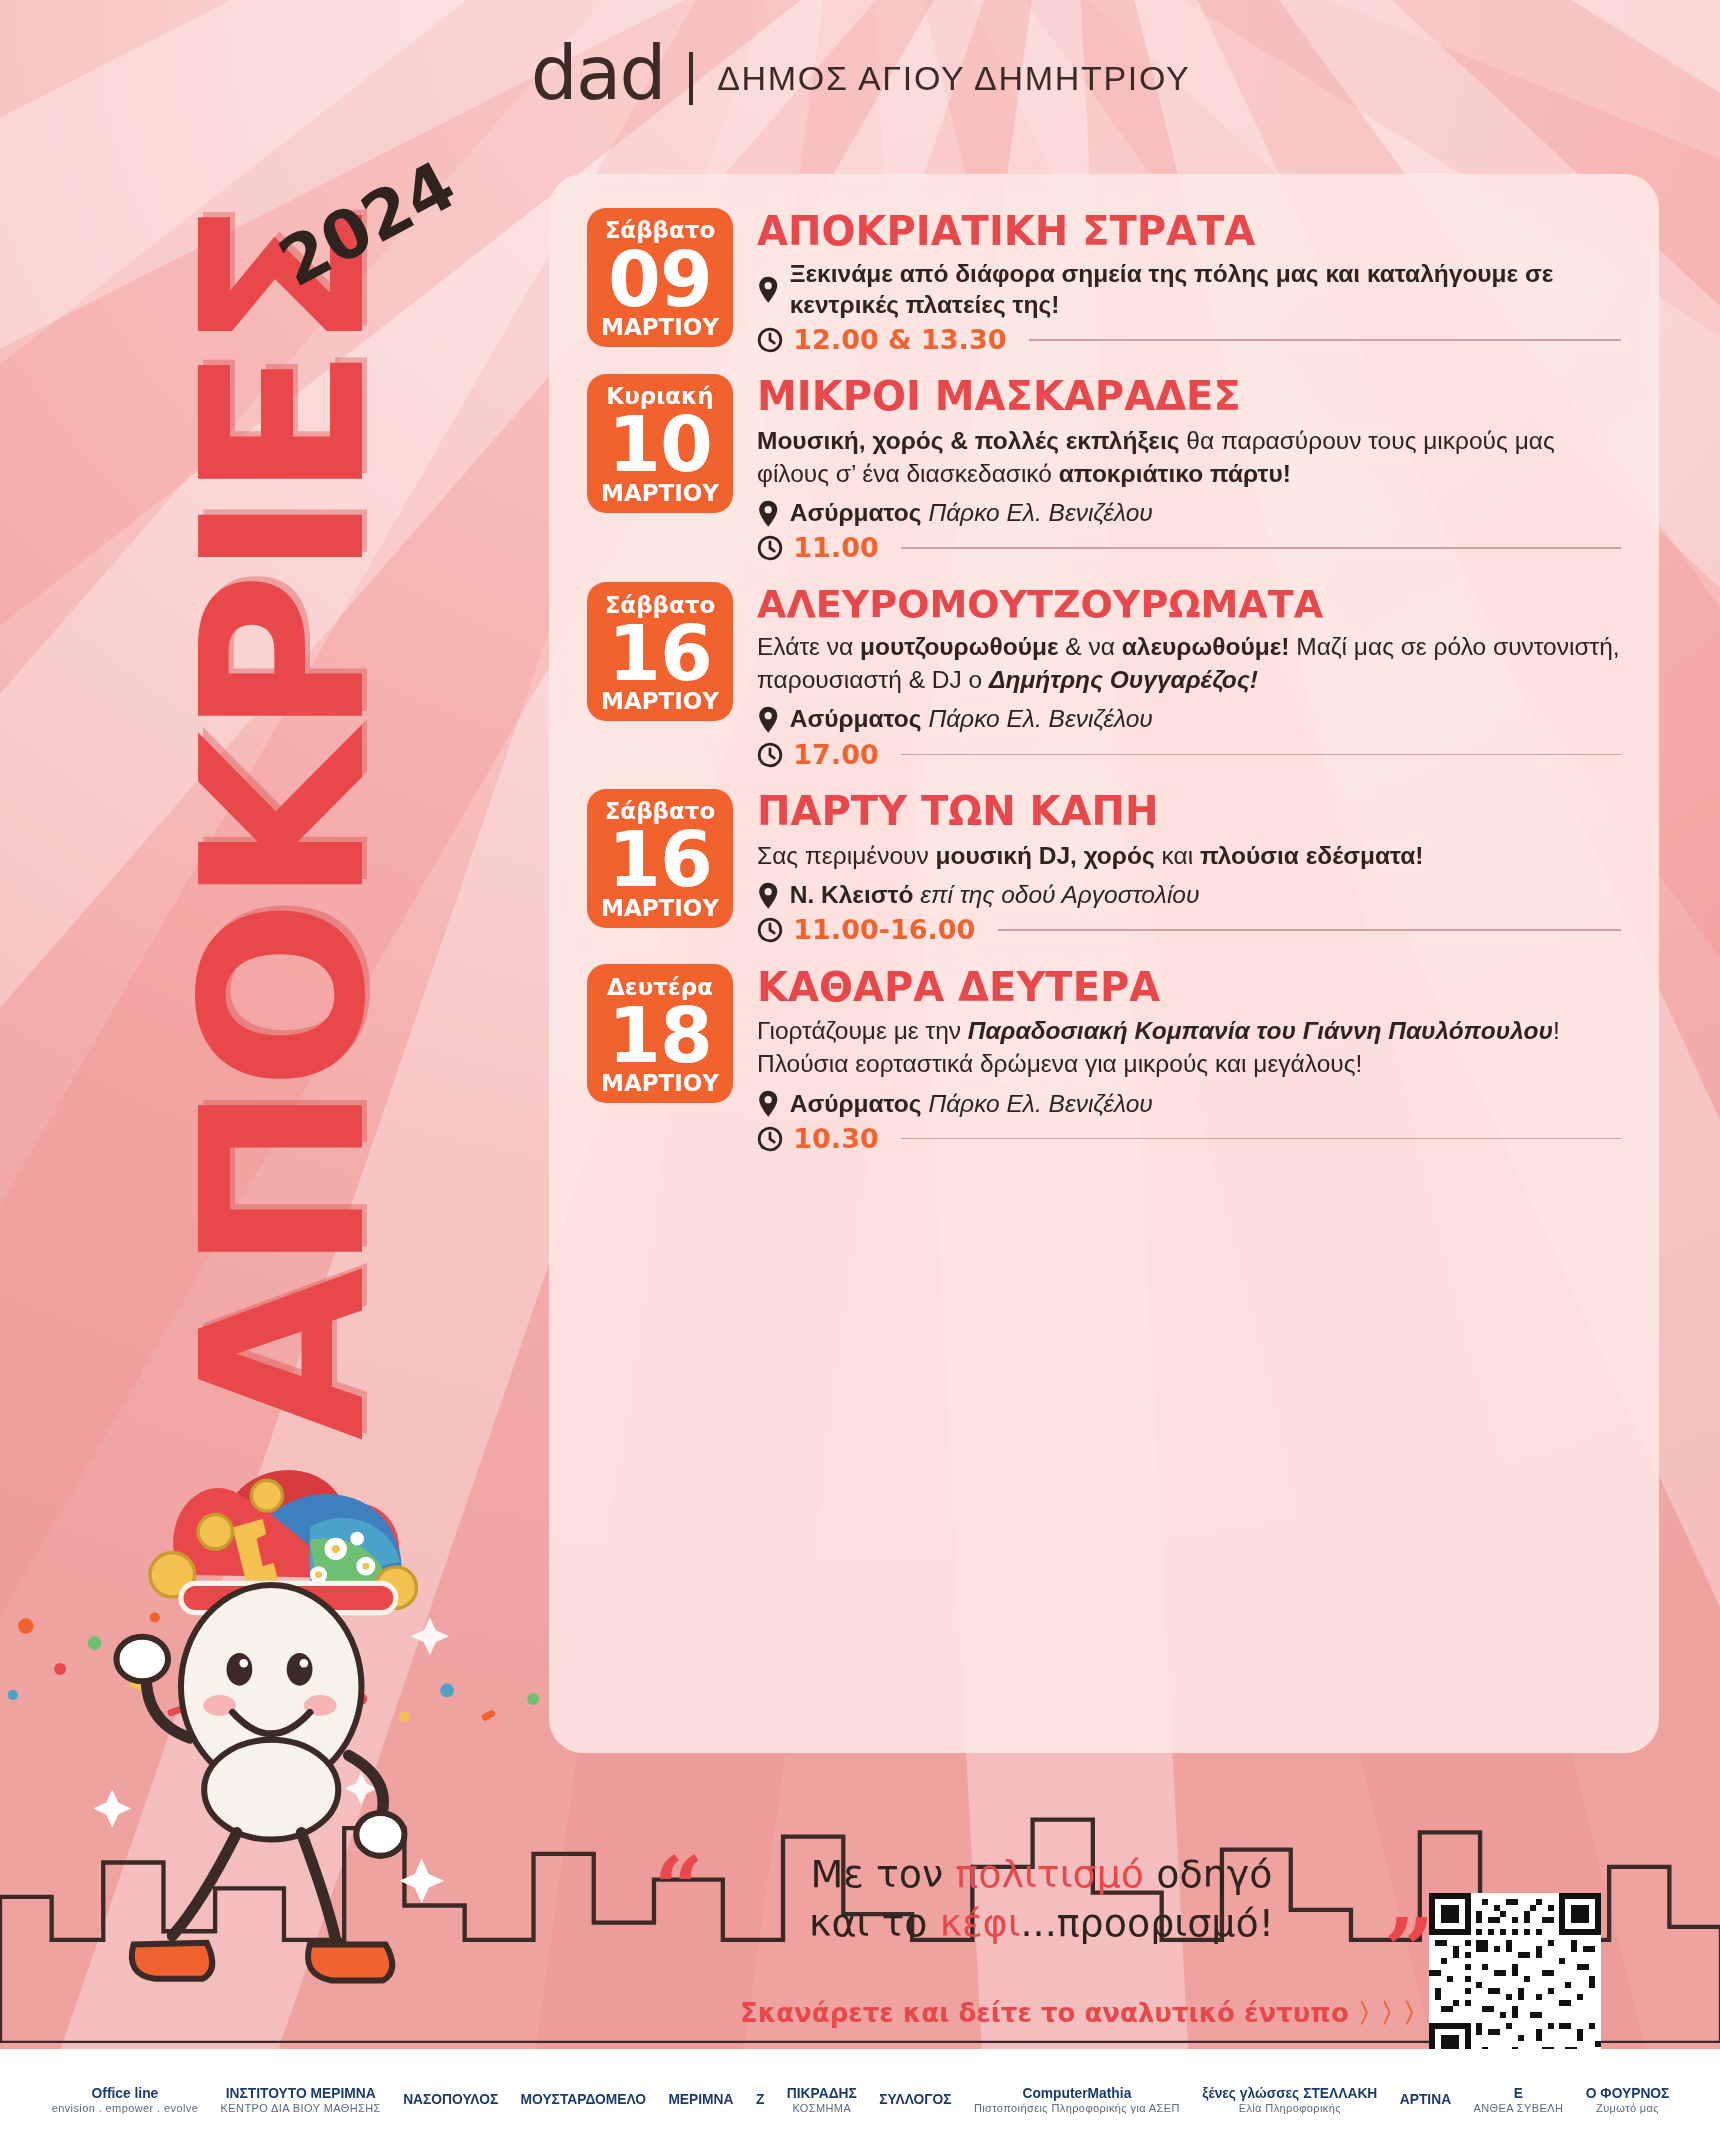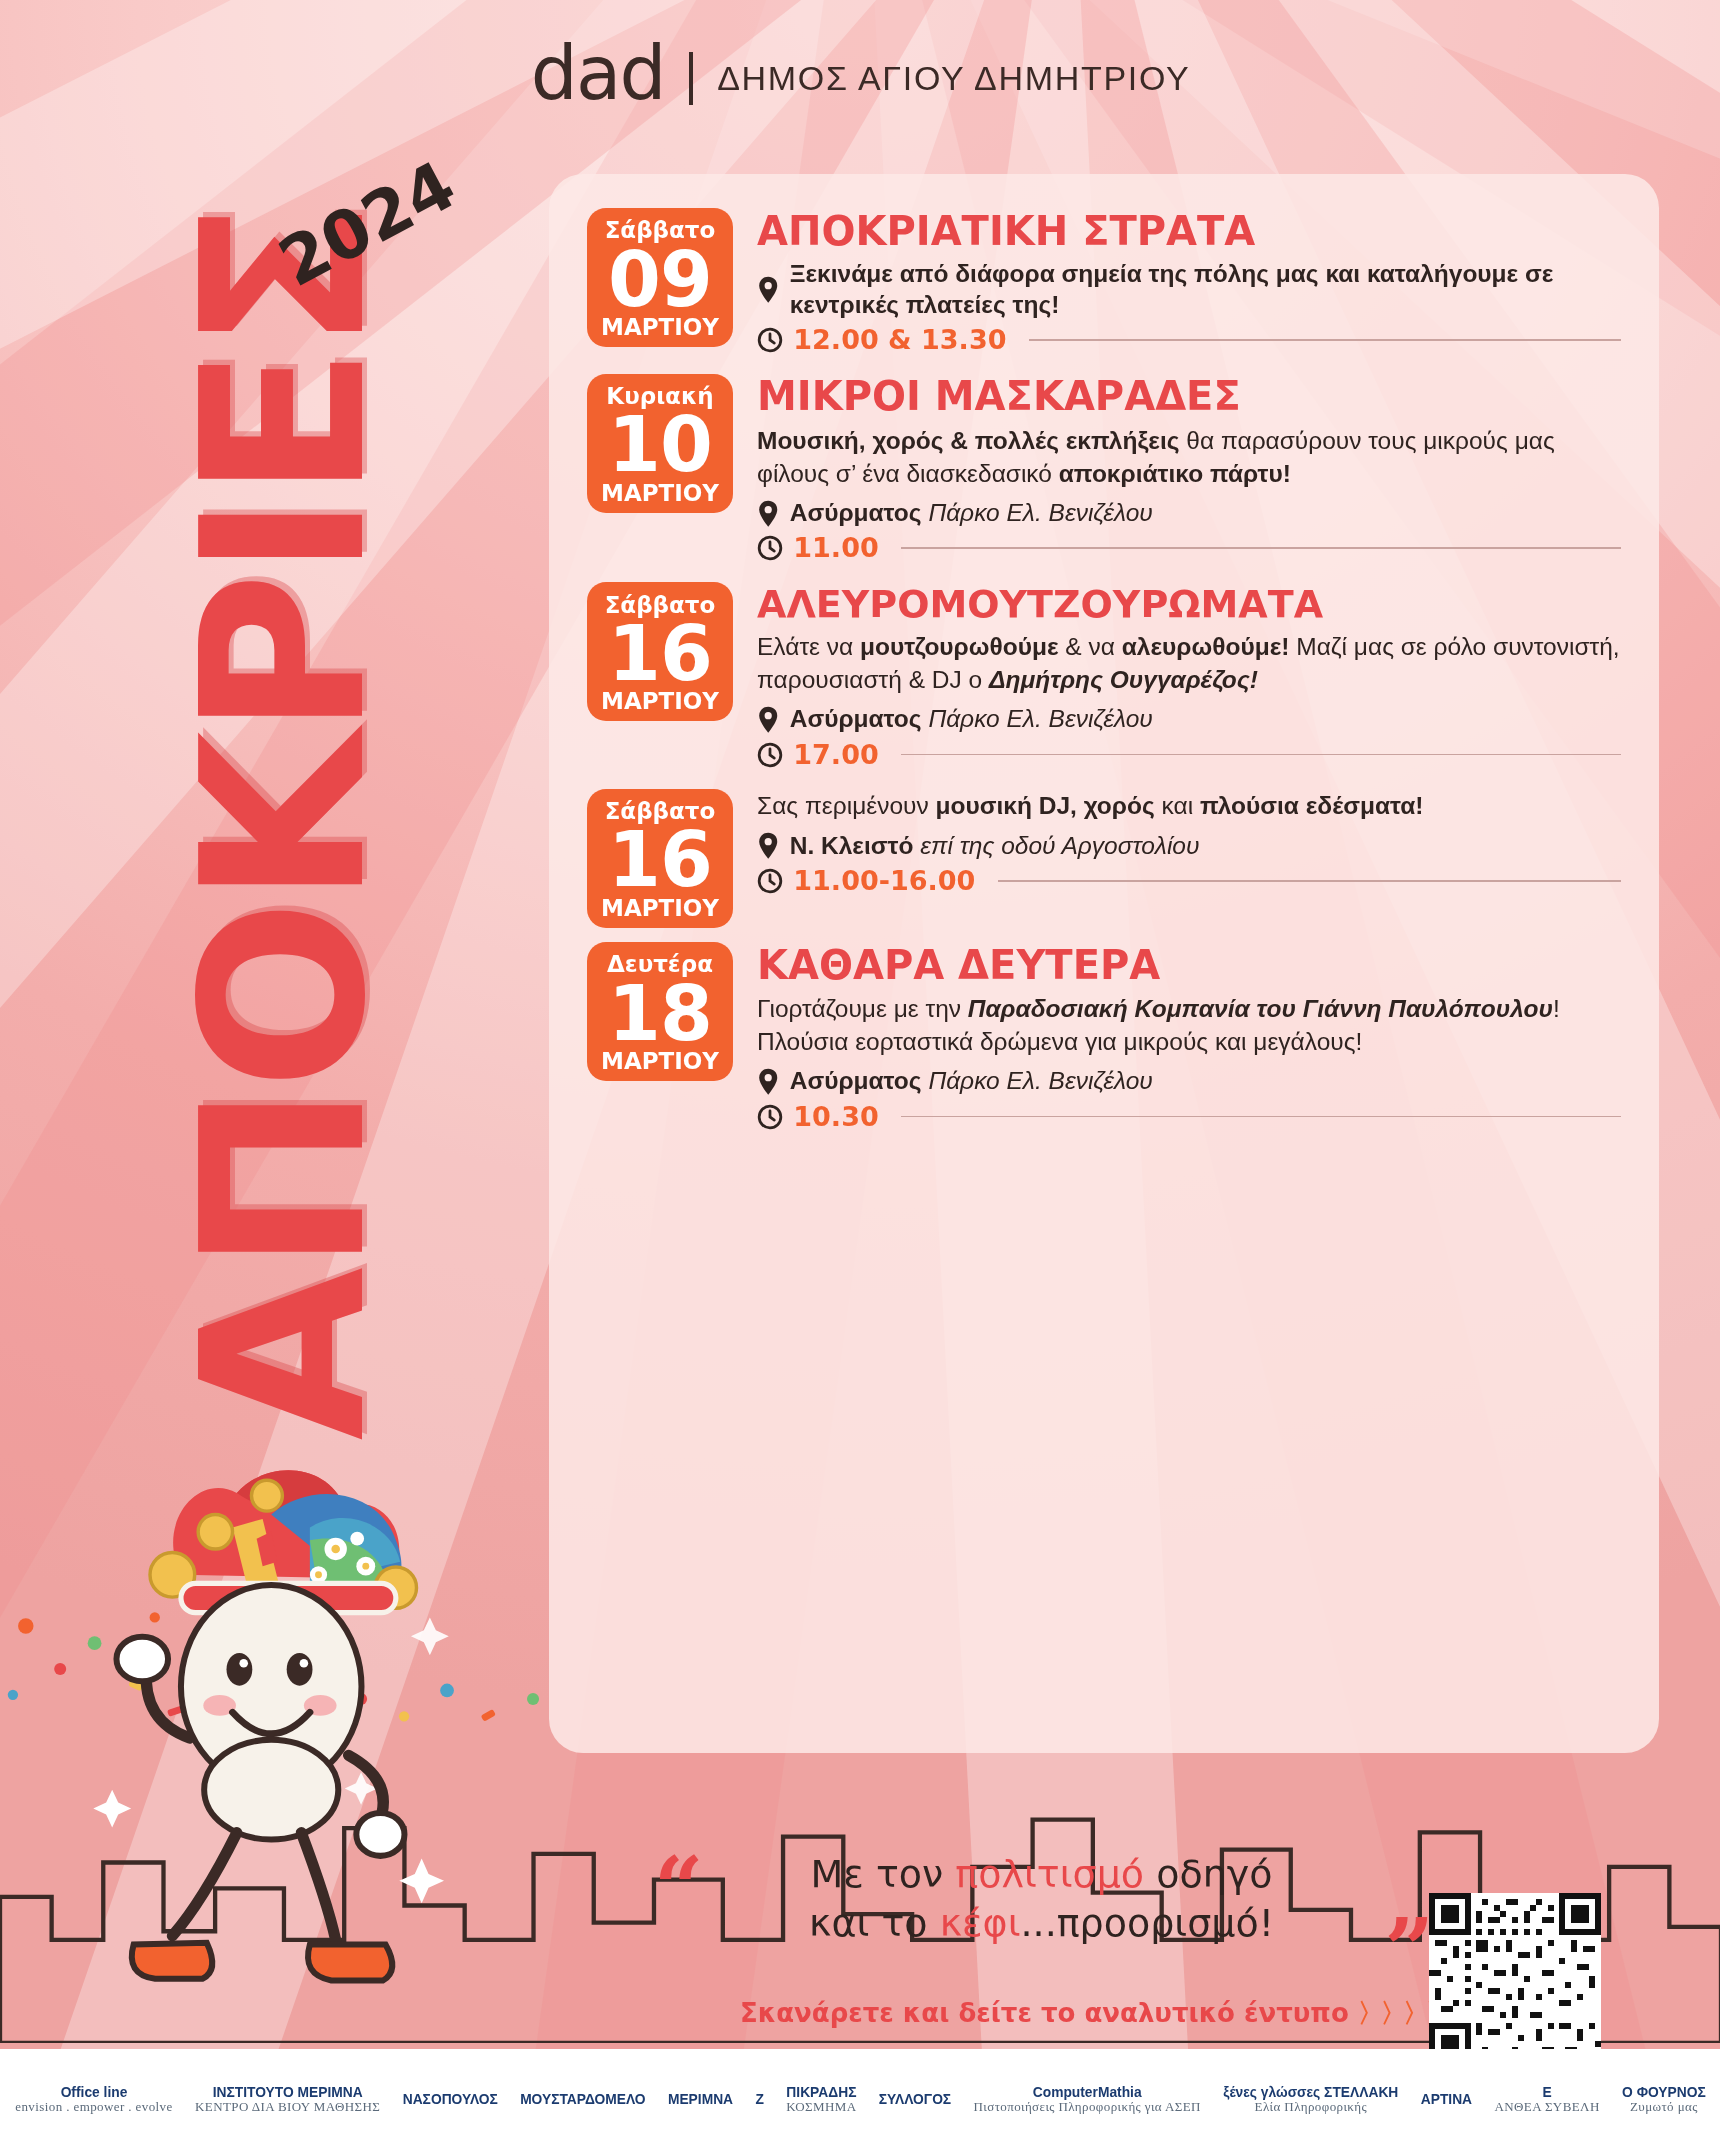--- a/index.html
+++ b/index.html
@@ -231,21 +231,21 @@
   }
   .sp {
     font-size: 11.2px;
     color: #1b3b6f;
     text-align: center;
     line-height: 1.15;
     font-family: "Liberation Sans", sans-serif;
     white-space: nowrap;
   }
   .sp .n { font-weight: bold; font-size: 13.8px; display: block; }
-  .sp .s { font-size: 13px; color: #5b6a7a; display: block; letter-spacing: 0.4px; font-family: Liberation Serif, serif;}
+  .sp .s { font-size: 11px; color: #5b6a7a; display: block; letter-spacing: 0.4px;}
 
   
   .mascot { position: absolute; left: 52px; bottom: 103px; width: 533px; height: 637px; z-index: 7; }
   .confetti { position: absolute; left: 0; bottom: 327px; width: 619px; height: 310px; z-index: 6; }
 </style>
 </head>
 <body>
 
 <div class="bg">
   <div class="rays">
@@ -452,20 +452,21 @@
     </div>
   </div>
 
   <div class="event">
     <div class="datebox">
       <div class="dow">Σάββατο</div>
       <div class="dnum">16</div>
       <div class="mon">ΜΑΡΤΙΟΥ</div>
     </div>
     <div class="ev-body">
+      <div class="ev-title">ΠΑΡΤΥ ΤΩΝ ΚΑΠΗ</div>
       <div class="ev-desc">Σας περιμένουν <b>μουσική DJ, χορός</b> και <b>πλούσια εδέσματα!</b></div>
       <div class="ev-row">
         <svg class="icon-pin" width="22.4" height="27.5" viewBox="0 0 26 32">
           <path d="M13 1C7 1 2.5 5.5 2.5 11.2C2.5 18.5 13 31 13 31S23.5 18.5 23.5 11.2C23.5 5.5 19 1 13 1Z" fill="#2f2320"></path>
           <circle cx="13" cy="11.3" r="4.2" fill="#fde9e7"></circle>
         </svg>
         <span class="txt"><b>Ν. Κλειστό</b> <i>επί της οδού Αργοστολίου</i></span>
       </div>
       <div class="ev-row time">
         <svg class="icon-clock" width="26" height="26" viewBox="0 0 30 30">

